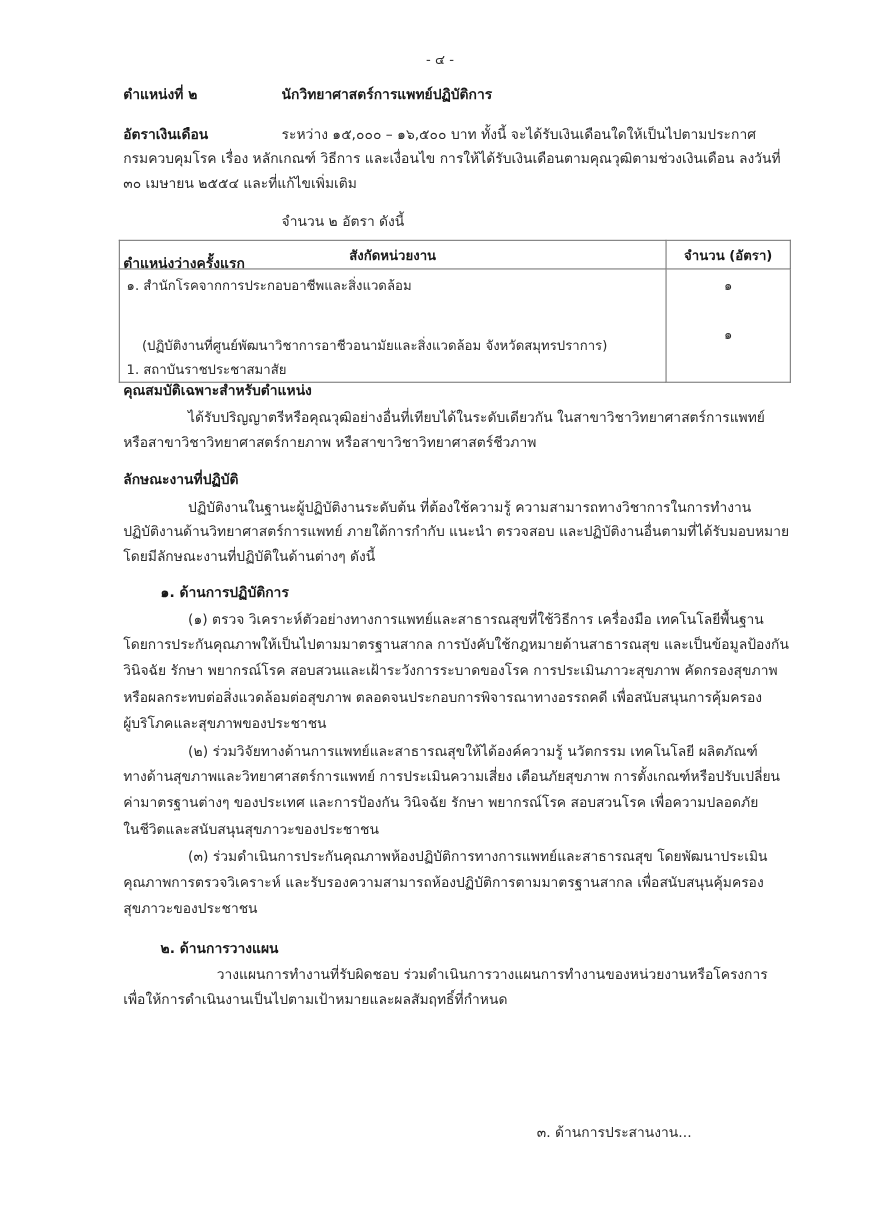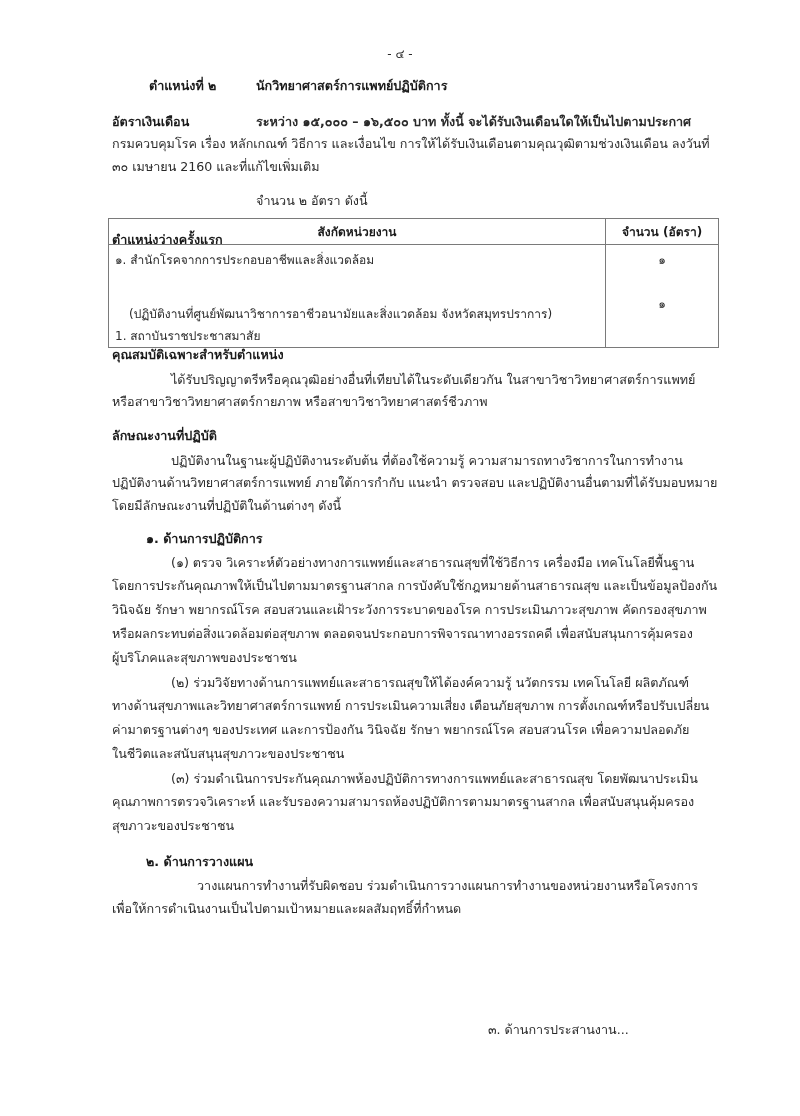--- a/index.html
+++ b/index.html
@@ -25,27 +25,27 @@
   .indent1 { left: 171px; }
   .footer-next { left: 488px; top: 1020px; font-size: 12.6px; }
 </style>
 </head>
 <body>
 
 <div>
 
   <div class="abs page-num">- ๔ -</div>
 
-  <div class="abs bold label-col" style="top:76px;margin-left:37px;">ตำแหน่งที่ ๒</div>
+  <div class="abs bold label-col" style="top:76px;">ตำแหน่งที่ ๒</div>
   <div class="abs bold val-col" style="top:76px;">นักวิทยาศาสตร์การแพทย์ปฏิบัติการ</div>
 
   <div class="abs bold label-col" style="top:112px;">อัตราเงินเดือน</div>
-  <div class="abs val-col" style="top:112px;font-weight:bold;">ระหว่าง ๑๕,๐๐๐ – ๑๖,๕๐๐ บาท ทั้งนี้ จะได้รับเงินเดือนใดให้เป็นไปตามประกาศ</div>
+  <div class="abs val-col" style="top:112px;">ระหว่าง ๑๕,๐๐๐ – ๑๖,๕๐๐ บาท ทั้งนี้ จะได้รับเงินเดือนใดให้เป็นไปตามประกาศ</div>
   <div class="abs line" style="top:135px;">กรมควบคุมโรค เรื่อง หลักเกณฑ์ วิธีการ และเงื่อนไข การให้ได้รับเงินเดือนตามคุณวุฒิตามช่วงเงินเดือน ลงวันที่</div>
-  <div class="abs line" style="top:158px;">๓๐ เมษายน 2160 และที่แก้ไขเพิ่มเติม</div>
+  <div class="abs line" style="top:158px;">๓๐ เมษายน ๒๕๕๔ และที่แก้ไขเพิ่มเติม</div>
 
   <div class="abs bold label-col" style="top:191px;margin-top:39px;">ตำแหน่งว่างครั้งแรก</div>
   <div class="abs" style="top:191px; left:256px;">จำนวน  ๒  อัตรา ดังนี้</div>
 
   <table class="units">
     <thead>
       <tr>
         <th style="width:496px;">สังกัดหน่วยงาน</th>
         <th>จำนวน (อัตรา)</th>
       </tr>

